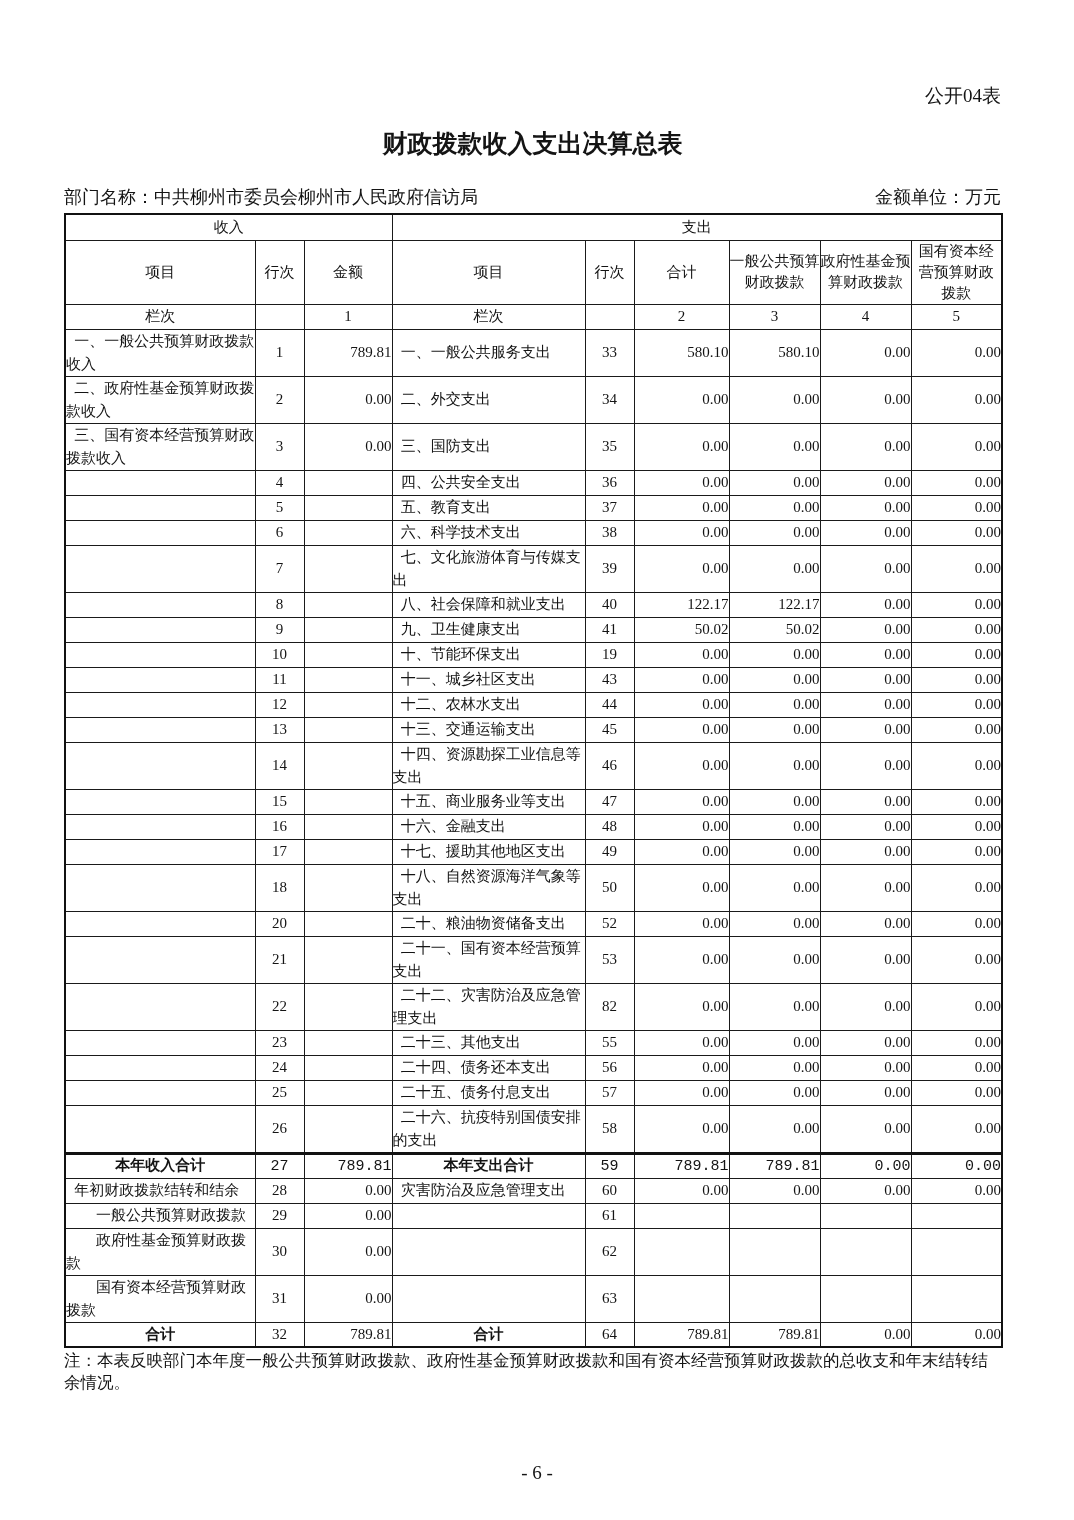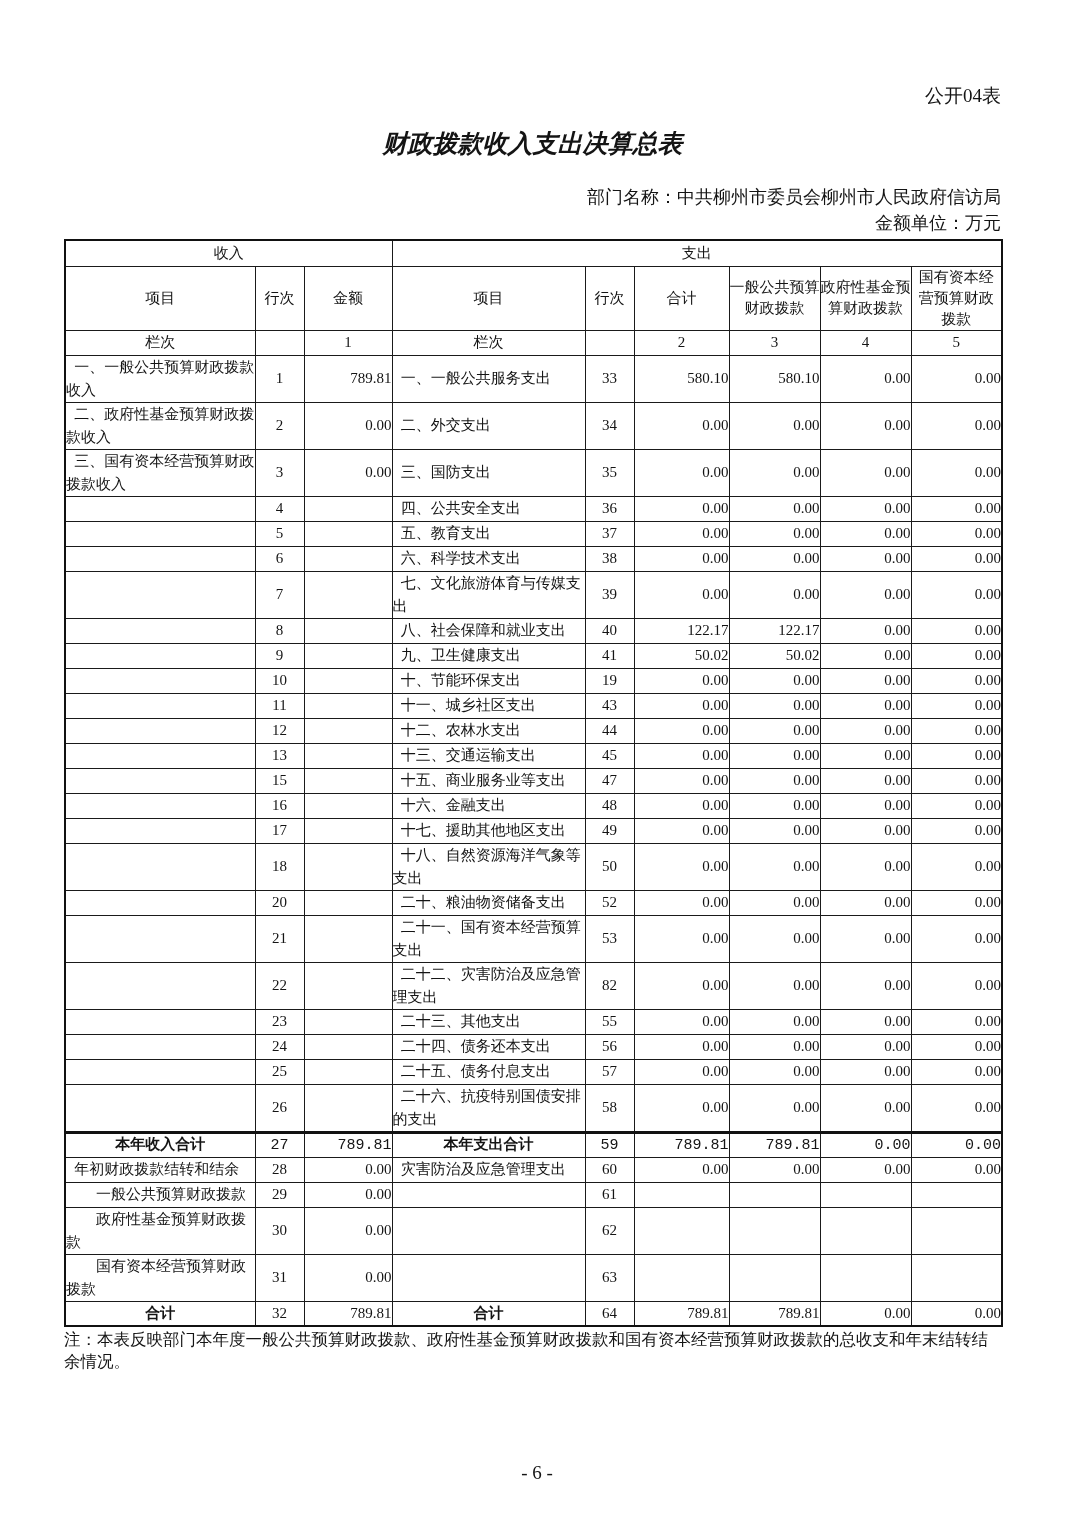--- a/index.html
+++ b/index.html
@@ -20,30 +20,28 @@
     text-align:right;
     font-size:19px;
     line-height:24px;
   }
   .doc-title{
     margin-top:20px;
     text-align:center;
     font-size:25px;
     font-weight:bold;
     line-height:32px;
-    font-style:italic;
   }
   .meta-row{
     margin-top:24px;
     display:flex;
     justify-content:space-between;
     align-items:flex-end;
     font-size:18px;
     line-height:26px;
-    flex-direction:column;
   }
   table.fin{
     margin-top:3px;
     border-collapse:collapse;
     table-layout:fixed;
     width:937px;
     font-size:15px;
     border-radius:13px;
   }
   table.fin td, table.fin th{
@@ -276,20 +274,31 @@
           <td class="c-num"></td>
           <td class="c-item k-item">十三、交通运输支出</td>
           <td class="c-line">45</td>
           <td class="c-num">0.00</td>
           <td class="c-num">0.00</td>
           <td class="c-num">0.00</td>
           <td class="c-num">0.00</td>
         </tr>
         <tr>
           <td class="c-item"></td>
+          <td class="c-line">14</td>
+          <td class="c-num"></td>
+          <td class="c-item k-item">十四、资源勘探工业信息等支出</td>
+          <td class="c-line">46</td>
+          <td class="c-num">0.00</td>
+          <td class="c-num">0.00</td>
+          <td class="c-num">0.00</td>
+          <td class="c-num">0.00</td>
+        </tr>
+        <tr>
+          <td class="c-item"></td>
           <td class="c-line">15</td>
           <td class="c-num"></td>
           <td class="c-item k-item">十五、商业服务业等支出</td>
           <td class="c-line">47</td>
           <td class="c-num">0.00</td>
           <td class="c-num">0.00</td>
           <td class="c-num">0.00</td>
           <td class="c-num">0.00</td>
         </tr>
         <tr>

